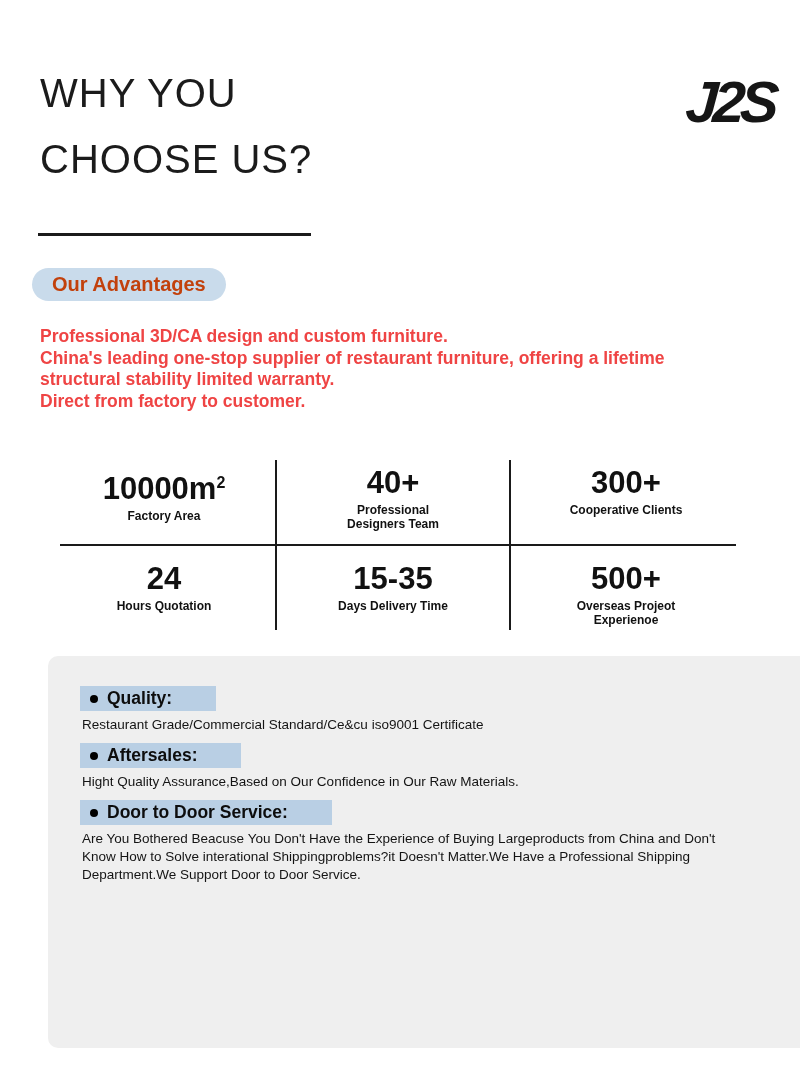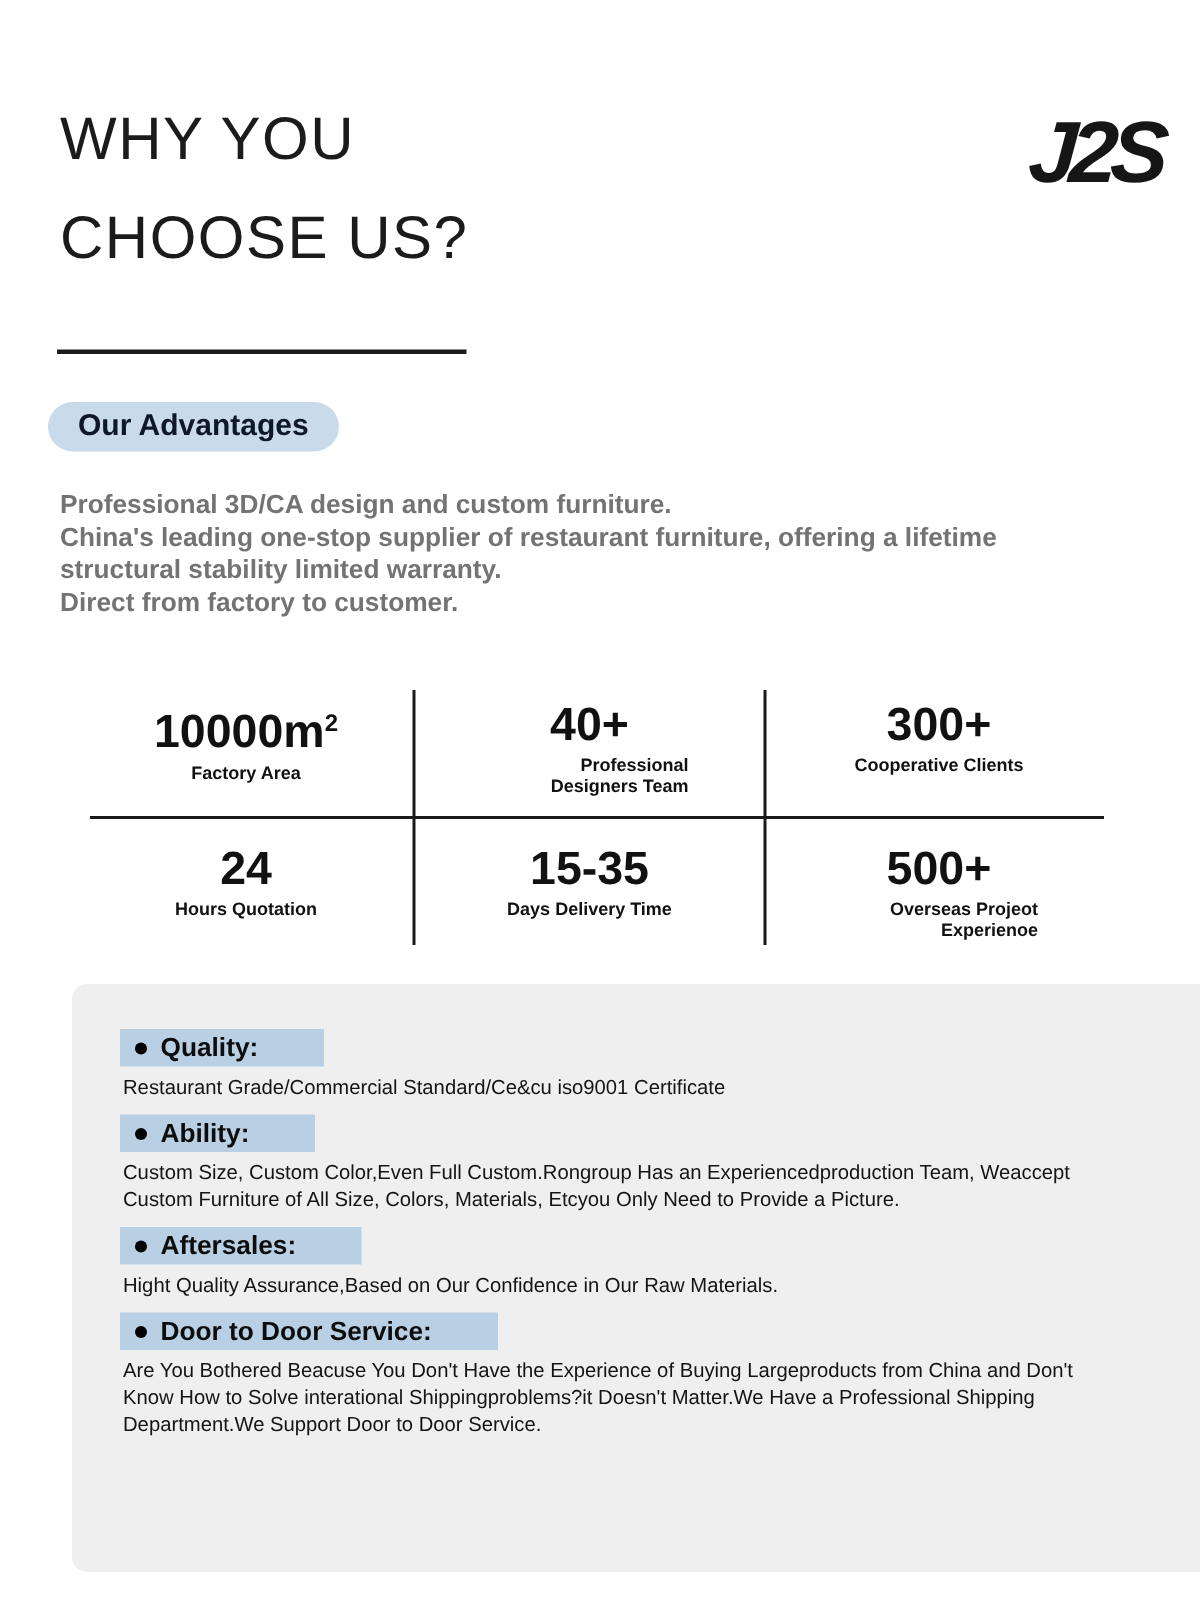--- a/index.html
+++ b/index.html
@@ -18,43 +18,43 @@
     position:absolute;left:40px;top:60px;margin:0;
     font-size:40px;font-weight:400;line-height:66px;letter-spacing:1px;color:#1b1b1b;
   }
   .title-underline{
     position:absolute;left:38px;top:233px;width:273px;height:3px;background:#1b1b1b;
   }
   
   .badge{
     position:absolute;left:32px;top:268px;
     background:var(--badge-blue,#c9dbeb);border-radius:18px;
-    padding:5px 20px;font-size:20px;font-weight:bold;color:#0f172a;
+    padding:5px 20px;font-size:20px;font-weight:bold;color:#c2410c;
   }
   
   .intro{
     position:absolute;left:40px;top:326px;width:692px;
-    font-size:17.5px;font-weight:bold;line-height:21.5px;color:#737373;
+    font-size:17.5px;font-weight:bold;line-height:21.5px;color:#ef4444;
   }
   
   .stats{position:absolute;left:0;top:458px;width:778px;height:176px;}
   .vline{position:absolute;top:2px;height:170px;width:2px;background:#1a1a1a;}
   .vline.v1{left:275px;}
   .vline.v2{left:509px;}
   .hline{position:absolute;left:60px;top:86px;width:676px;height:2px;background:#1a1a1a;}
   .cell{position:absolute;text-align:center;}
   .cell.r1{top:8px;}
   .cell.r2{top:104px;}
   .cell.c1{left:56px;width:216px;}
   .cell.c2{left:280px;width:226px;}
   .cell.c3{left:514px;width:224px;}
   .stat-value{font-size:31px;font-weight:bold;color:#111;line-height:34px;}
   .stat-value sup{font-size:16px;}
   .stat-label{font-size:12px;font-weight:bold;margin-top:3px;line-height:14px;color:#111;}
-  .stat-label span{display:inline-block;max-width:132px;text-align:right;}
+  .stat-label span{display:inline-block;max-width:132px;}
   
   .card{
     position:absolute;left:48px;top:656px;width:776px;height:392px;
     background:var(--card-gray,#efefef);border-radius:10px;
     padding:30px 32px 0 32px;box-sizing:border-box;
   }
   .section{margin-bottom:8px;}
   .sec-head{
     display:inline-flex;align-items:center;
     background:var(--accent-blue,#b9cfe4);
@@ -117,27 +117,20 @@
 
     <div class="section">
       <div class="sec-head">
         <span class="bullet"></span>
         <span class="lbl">Quality:</span>
       </div>
       <div class="sec-body">Restaurant Grade/Commercial Standard/Ce&amp;cu iso9001 Certificate</div>
     </div>
 
 
-    <div class="section">
-      <div class="sec-head">
-        <span class="bullet"></span>
-        <span class="lbl">Ability:</span>
-      </div>
-      <div class="sec-body">Custom Size, Custom Color,Even Full Custom.Rongroup Has an Experiencedproduction Team, Weaccept Custom Furniture of All Size, Colors, Materials, Etcyou Only Need to Provide a Picture.</div>
-    </div>
 
     <div class="section">
       <div class="sec-head">
         <span class="bullet"></span>
         <span class="lbl">Aftersales:</span>
       </div>
       <div class="sec-body">Hight Quality Assurance,Based on Our Confidence in Our Raw Materials.</div>
     </div>
 
     <div class="section">

